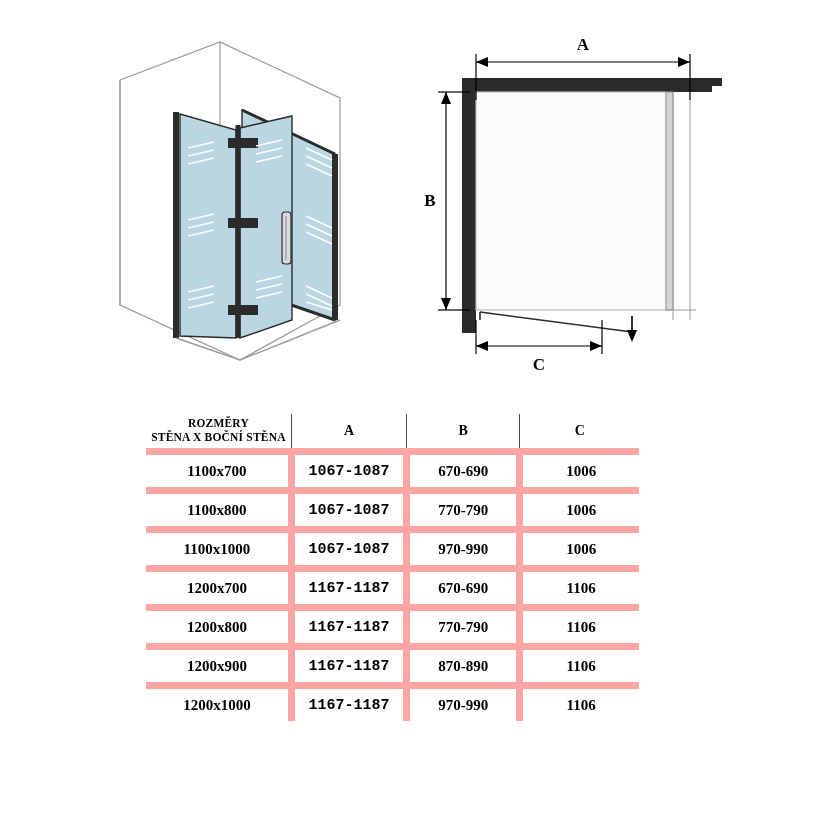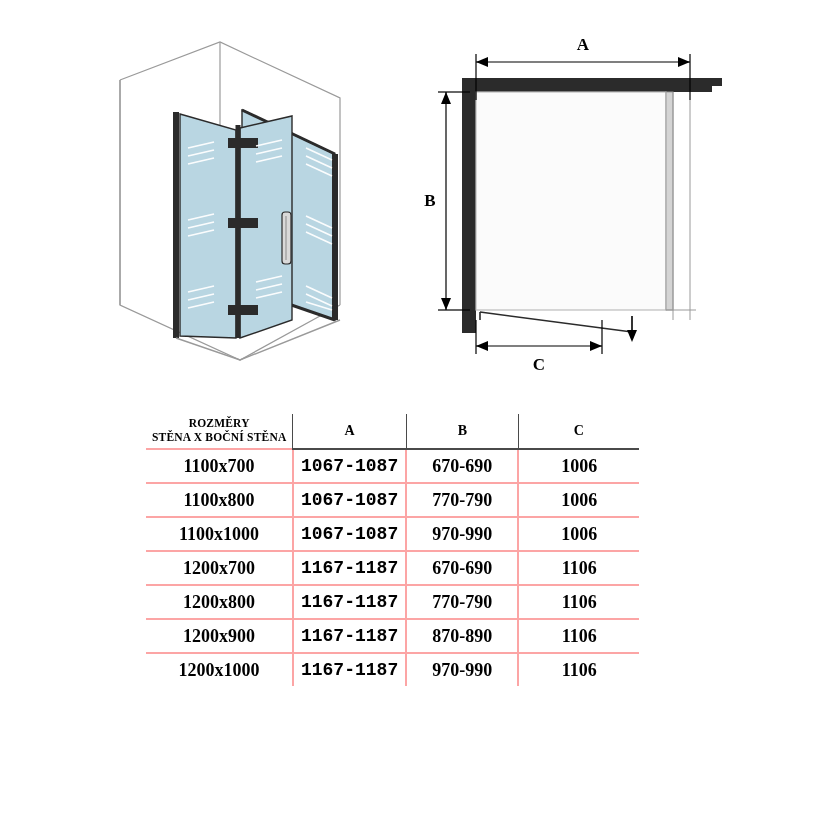--- a/index.html
+++ b/index.html
@@ -50,23 +50,23 @@
     left: 146px;
     top: 414px;
     width: 493px;
   }
   table.dims {
     border-collapse: collapse;
     width: 493px;
     font-family: "Liberation Serif", serif;
   }
   table.dims th, table.dims td {
-    border: 2px solid #fca5a5;
+    border: 7px solid #fca5a5;
     text-align: center;
-    font-size: 18px;
+    font-size: 15px;
     font-weight: bold;
     color: #000;
     height: 32px;
     padding: 0 2px;
   }
   table.dims thead th {
     border: none;
     border-bottom: 2px solid #4a4a4a;
     font-size: 13.5px;
     vertical-align: middle;

